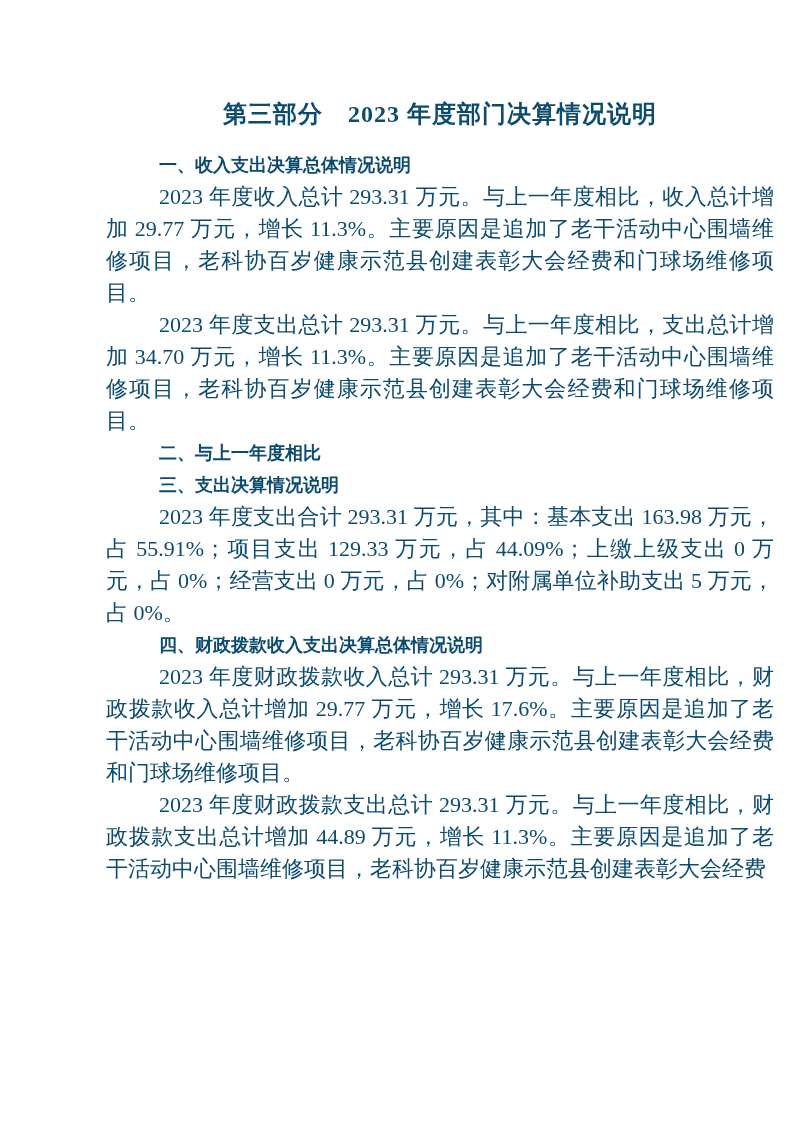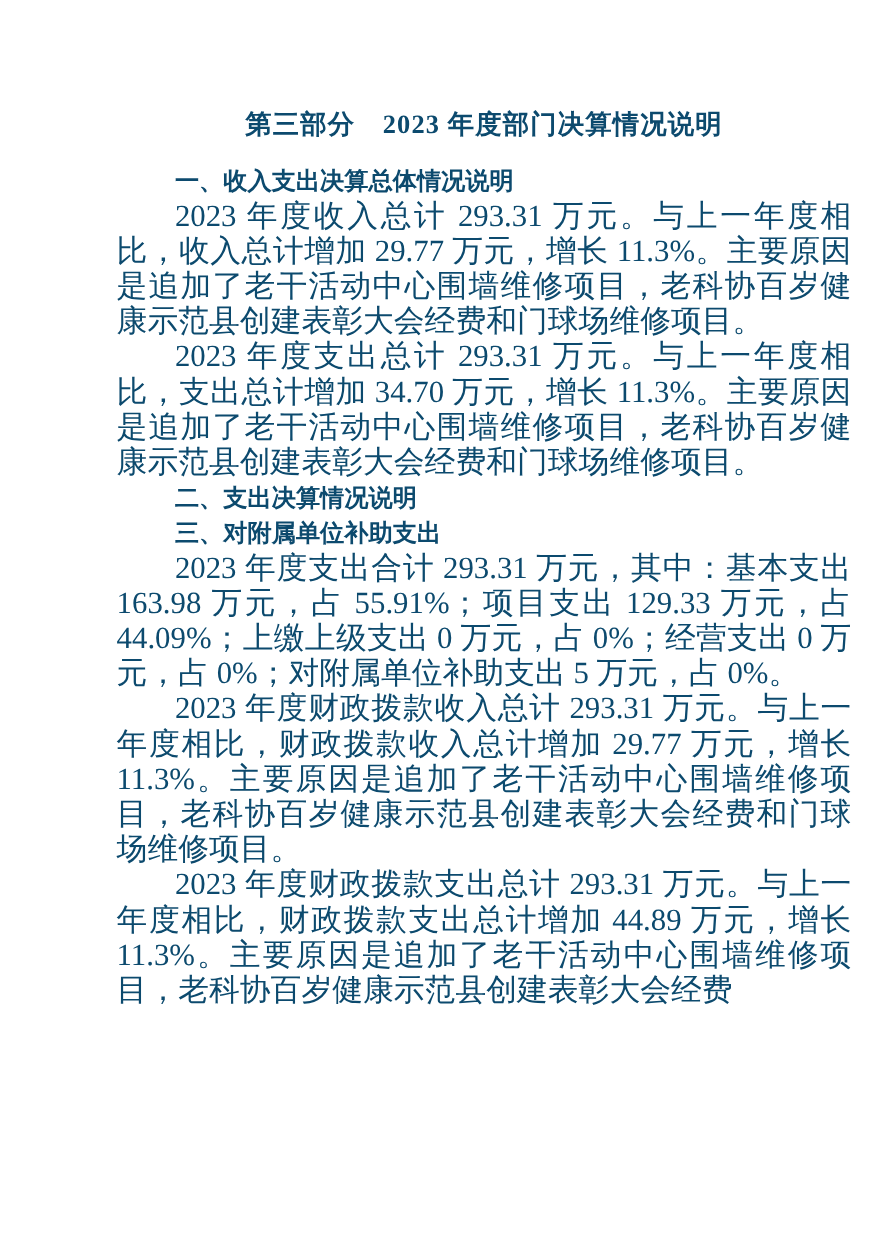--- a/index.html
+++ b/index.html
@@ -29,28 +29,28 @@
     letter-spacing: 1px;
     white-space: nowrap;
   }
   .section {
     margin: 0;
   }
   .section-heading {
     margin: 0;
     font-family: "Liberation Sans", "DejaVu Sans", sans-serif;
     font-weight: bold;
-    font-size: 22px;
+    font-size: 18px;
     line-height: 32px;
     text-indent: 53px;
   }
   .para {
     margin: 0;
     font-family: "Liberation Serif", "DejaVu Serif", serif;
-    font-size: 28px;
+    font-size: 22px;
     line-height: 32px;
     text-align: justify;
     text-justify: inter-character;
     text-indent: 53px;
   }
 </style>
 </head>
 <body>
 
 <div class="page">
@@ -58,27 +58,28 @@
 
     <h1 class="doc-title">第三部分　2023 年度部门决算情况说明</h1>
 
     <section class="section">
       <h2 class="section-heading">一、收入支出决算总体情况说明</h2>
       <p class="para">2023 年度收入总计 293.31 万元。与上一年度相比，收入总计增加 29.77 万元，增长 11.3%。主要原因是追加了老干活动中心围墙维修项目，老科协百岁健康示范县创建表彰大会经费和门球场维修项目。</p>
       <p class="para">2023 年度支出总计 293.31 万元。与上一年度相比，支出总计增加 34.70 万元，增长 11.3%。主要原因是追加了老干活动中心围墙维修项目，老科协百岁健康示范县创建表彰大会经费和门球场维修项目。</p>
     </section>
 
     <section class="section">
-      <h2 class="section-heading">二、支出决算情况说明</h2>
+      <h2 class="section-heading">二、与上一年度相比</h2>
     </section>
 
     <section class="section">
-      <h2 class="section-heading">三、对附属单位补助支出</h2>
+      <h2 class="section-heading">三、支出决算情况说明</h2>
       <p class="para">2023 年度支出合计 293.31 万元，其中：基本支出 163.98 万元，占 55.91%；项目支出 129.33 万元，占 44.09%；上缴上级支出 0 万元，占 0%；经营支出 0 万元，占 0%；对附属单位补助支出 5 万元，占 0%。</p>
     </section>
 
     <section class="section">
-      <p class="para">2023 年度财政拨款收入总计 293.31 万元。与上一年度相比，财政拨款收入总计增加 29.77 万元，增长 11.3%。主要原因是追加了老干活动中心围墙维修项目，老科协百岁健康示范县创建表彰大会经费和门球场维修项目。</p>
+      <h2 class="section-heading">四、财政拨款收入支出决算总体情况说明</h2>
+      <p class="para">2023 年度财政拨款收入总计 293.31 万元。与上一年度相比，财政拨款收入总计增加 29.77 万元，增长 17.6%。主要原因是追加了老干活动中心围墙维修项目，老科协百岁健康示范县创建表彰大会经费和门球场维修项目。</p>
       <p class="para">2023 年度财政拨款支出总计 293.31 万元。与上一年度相比，财政拨款支出总计增加 44.89 万元，增长 11.3%。主要原因是追加了老干活动中心围墙维修项目，老科协百岁健康示范县创建表彰大会经费</p>
     </section>
 
   </div>
 </div>
 
 </body></html>

